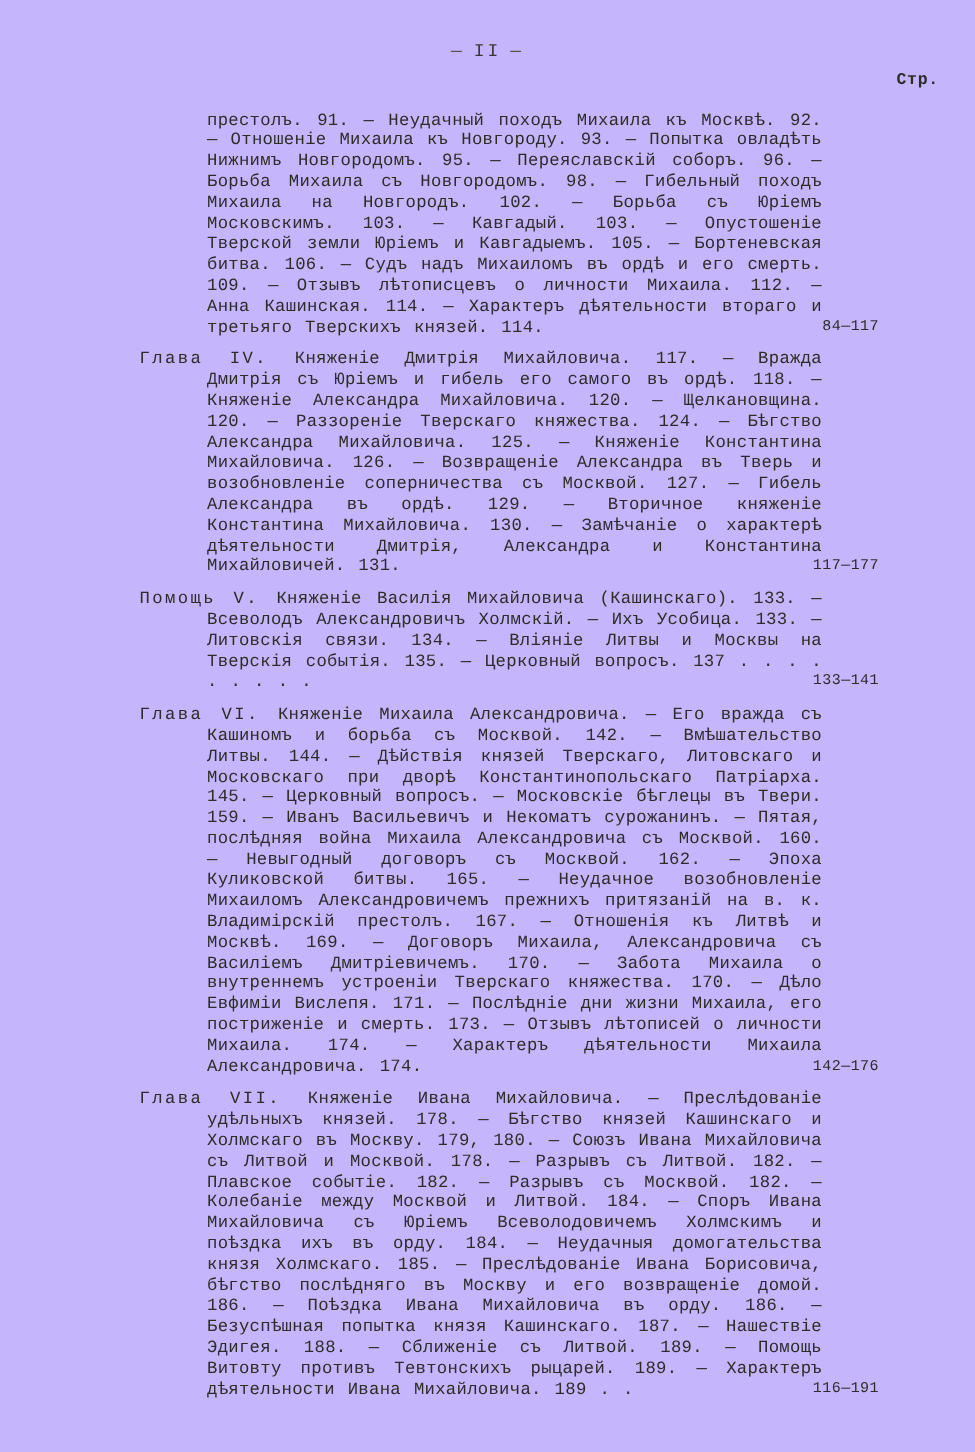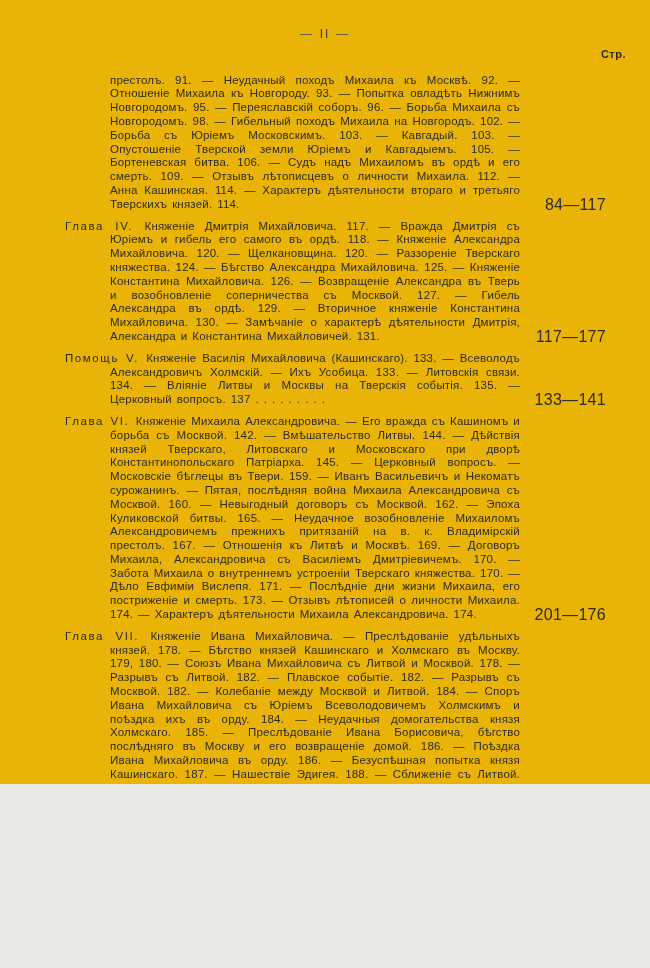--- a/index.html
+++ b/index.html
@@ -3,25 +3,25 @@
 <meta charset="utf-8">
 <style>
   html, body {
     margin: 0;
     padding: 0;
     background: #e9e7e2;
   }
   .page {
     position: relative;
     width: 650px;
-    height: 784px;
+    height: 968px;
     margin: 0 auto;
-    background: #eab308;
+    background: #c4b5fd;
     color: #2e2c28;
-    font-family: Liberation Sans, sans-serif;
+    font-family: Liberation Mono, monospace;
     font-size: 11.5px;
     line-height: 13.8px;
     overflow: hidden;
     box-sizing: border-box;
     padding-top: 28px;
   }
   .page-number-row {
     text-align: center;
     font-size: 12px;
     letter-spacing: 2px;
@@ -38,20 +38,21 @@
     font-size: 11px;
     margin-top: 6px;
     letter-spacing: 0.5px;
   }
   .toc {
     margin-top: 12px;
   }
   .entry {
     position: relative;
     margin-bottom: 8px;
+    margin-left: 28px;
   }
   .entry-text {
     margin-left: 65px;
     width: 455px;
     padding-left: 45px;
     text-indent: -45px;
     text-align: justify;
     letter-spacing: 0.2px;
     word-spacing: 1.5px;
     box-sizing: border-box;
@@ -61,23 +62,23 @@
     width: 410px;
     padding-left: 0;
     text-indent: 0;
   }
   .chapter-label {
     letter-spacing: 1.6px;
     white-space: nowrap;
   }
   .entry-range {
     position: absolute;
-    right: 44px;
+    right: 64px;
     bottom: 0;
-    font-size: 16px;
+    font-size: 10px;
     letter-spacing: 0.3px;
     white-space: nowrap;
   }
 </style>
 </head>
 <body>
 
 <div class="page">
   <div class="page-number-row">
     <span class="dash">—</span><span>II</span><span class="dash">—</span>
@@ -91,20 +92,20 @@
       <div class="entry">
         <div class="entry-text"><span class="chapter-label">Глава IV. </span><span>Княженіе Дмитрія Михайловича. 117. — Вражда Дмитрія съ Юріемъ и гибель его самого въ ордѣ. 118. — Княженіе Александра Михайловича. 120. — Щелкановщина. 120. — Раззореніе Тверскаго княжества. 124. — Бѣгство Александра Михайловича. 125. — Княженіе Константина Михайловича. 126. — Возвращеніе Александра въ Тверь и возобновленіе соперничества съ Москвой. 127. — Гибель Александра въ ордѣ. 129. — Вторичное княженіе Константина Михайловича. 130. — Замѣчаніе о характерѣ дѣятельности Дмитрія, Александра и Константина Михайловичей. 131.</span></div>
         <div class="entry-range">117—177</div>
       </div>
       <div class="entry">
         <div class="entry-text"><span class="chapter-label">Помощь V. </span><span>Княженіе Василія Михайловича (Кашинскаго). 133. — Всеволодъ Александровичъ Холмскій. — Ихъ Усобица. 133. — Литовскія связи. 134. — Вліяніе Литвы и Москвы на Тверскія событія. 135. — Церковный вопросъ. 137 .  .  .  .  .  .  .  .  .</span></div>
         <div class="entry-range">133—141</div>
       </div>
       <div class="entry">
         <div class="entry-text"><span class="chapter-label">Глава VI. </span><span>Княженіе Михаила Александровича. — Его вражда съ Кашиномъ и борьба съ Москвой. 142. — Вмѣшательство Литвы. 144. — Дѣйствія князей Тверскаго, Литовскаго и Московскаго при дворѣ Константинопольскаго Патріарха. 145. — Церковный вопросъ. — Московскіе бѣглецы въ Твери. 159. — Иванъ Васильевичъ и Некоматъ сурожанинъ. — Пятая, послѣдняя война Михаила Александровича съ Москвой. 160. — Невыгодный договоръ съ Москвой. 162. — Эпоха Куликовской битвы. 165. — Неудачное возобновленіе Михаиломъ Александровичемъ прежнихъ притязаній на в. к. Владимірскій престолъ. 167. — Отношенія къ Литвѣ и Москвѣ. 169. — Договоръ Михаила, Александровича съ Василіемъ Дмитріевичемъ. 170. — Забота Михаила о внутреннемъ устроеніи Тверскаго княжества. 170. — Дѣло Евфиміи Вислепя. 171. — Послѣдніе дни жизни Михаила, его постриженіе и смерть. 173. — Отзывъ лѣтописей о личности Михаила. 174. — Характеръ дѣятельности Михаила Александровича. 174.</span></div>
-        <div class="entry-range">201—176</div>
+        <div class="entry-range">142—176</div>
       </div>
       <div class="entry">
         <div class="entry-text"><span class="chapter-label">Глава VII. </span><span>Княженіе Ивана Михайловича. — Преслѣдованіе удѣльныхъ князей. 178. — Бѣгство князей Кашинскаго и Холмскаго въ Москву. 179, 180. — Союзъ Ивана Михайловича съ Литвой и Москвой. 178. — Разрывъ съ Литвой. 182. — Плавское событіе. 182. — Разрывъ съ Москвой. 182. — Колебаніе между Москвой и Литвой. 184. — Споръ Ивана Михайловича съ Юріемъ Всеволодовичемъ Холмскимъ и поѣздка ихъ въ орду. 184. — Неудачныя домогательства князя Холмскаго. 185. — Преслѣдованіе Ивана Борисовича, бѣгство послѣдняго въ Москву и его возвращеніе домой. 186. — Поѣздка Ивана Михайловича въ орду. 186. — Безуспѣшная попытка князя Кашинскаго. 187. — Нашествіе Эдигея. 188. — Сближеніе съ Литвой. 189. — Помощь Витовту противъ Тевтонскихъ рыцарей. 189. — Характеръ дѣятельности Ивана Михайловича. 189 .  .</span></div>
         <div class="entry-range">116—191</div>
       </div>
     </div>
 </div>
 
 </body></html>

